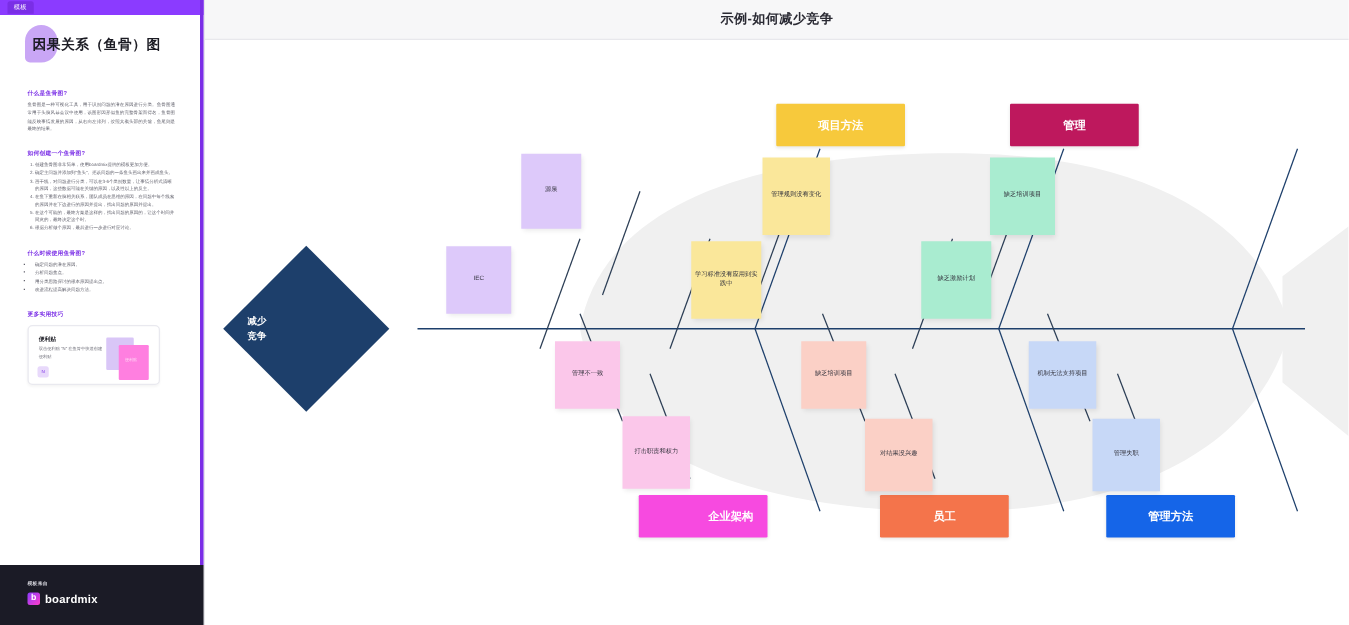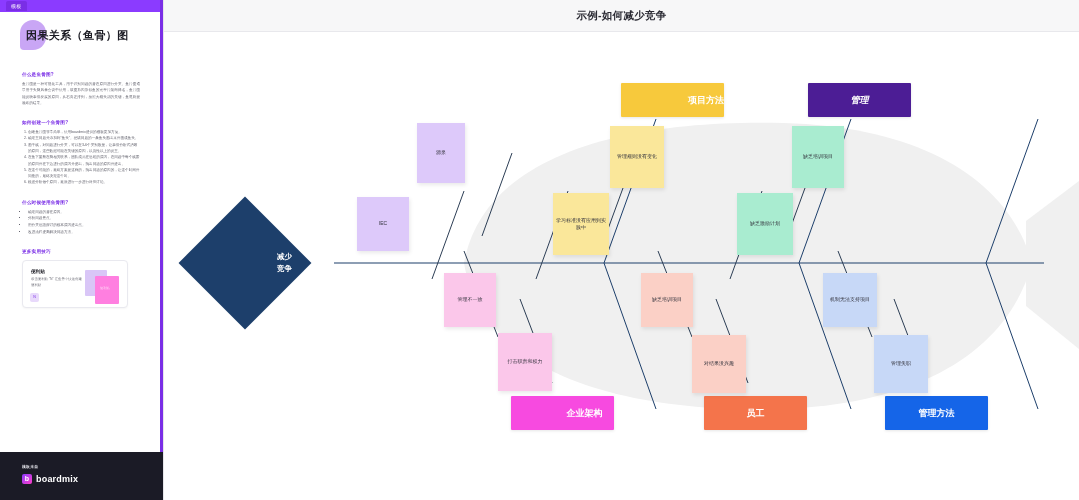--- a/index.html
+++ b/index.html
@@ -114,21 +114,21 @@
     font-size:5px;color:#33333d;line-height:1.5;padding:3px;
     box-shadow:1px 2px 4px rgba(0,0,0,.09);
   }
   .diamond{
     width:94px;height:94px;transform:rotate(45deg);
     background:#1d3f6b;
   }
   .diamond-wrap{position:absolute;}
   .diamond-lbl{
     position:absolute;left:0;top:0;width:94px;height:94px;
-    display:flex;flex-direction:column;align-items:flex-end;justify-content:center;
+    display:flex;flex-direction:column;align-items:flex-start;justify-content:center;
     color:#ffffff;font-size:7.5px;font-weight:700;line-height:1.6;
   }
 </style>
 </head>
 <body>
 
 <div class="app">
 
   <aside class="sidebar">
     <div class="sb-topbar"></div>
@@ -238,24 +238,24 @@
       </svg>
 
       <div class="diamond-wrap" style="left:34px;top:185px;width:94px;height:94px;">
         <div class="diamond"></div>
         <div class="diamond-lbl">
           <span>减少</span>
           <span>竞争</span>
         </div>
       </div>
 
-      <div class="node hdr" style="left:457px;top:52px;width:103px;height:34px;background:#f7c93c;justify-content:flex-end;">
+      <div class="node hdr" style="left:457px;top:52px;width:103px;height:34px;background:#f7c93c;">
         <span>项目方法</span>
       </div>
-      <div class="node hdr" style="left:644px;top:52px;width:103px;height:34px;background:#4c1d95;font-style:italic;">
+      <div class="node hdr" style="left:644px;top:52px;width:103px;height:34px;background:#be185d;">
         <span>管理</span>
       </div>
 
       <div class="node hdr" style="left:347px;top:365px;width:103px;height:34px;background:#f74ae0;padding-left:44px;">
         <span>企业架构</span>
       </div>
       <div class="node hdr" style="left:540px;top:365px;width:103px;height:34px;background:#f4744b;">
         <span>员工</span>
       </div>
       <div class="node hdr" style="left:721px;top:365px;width:103px;height:34px;background:#1565e8;">

